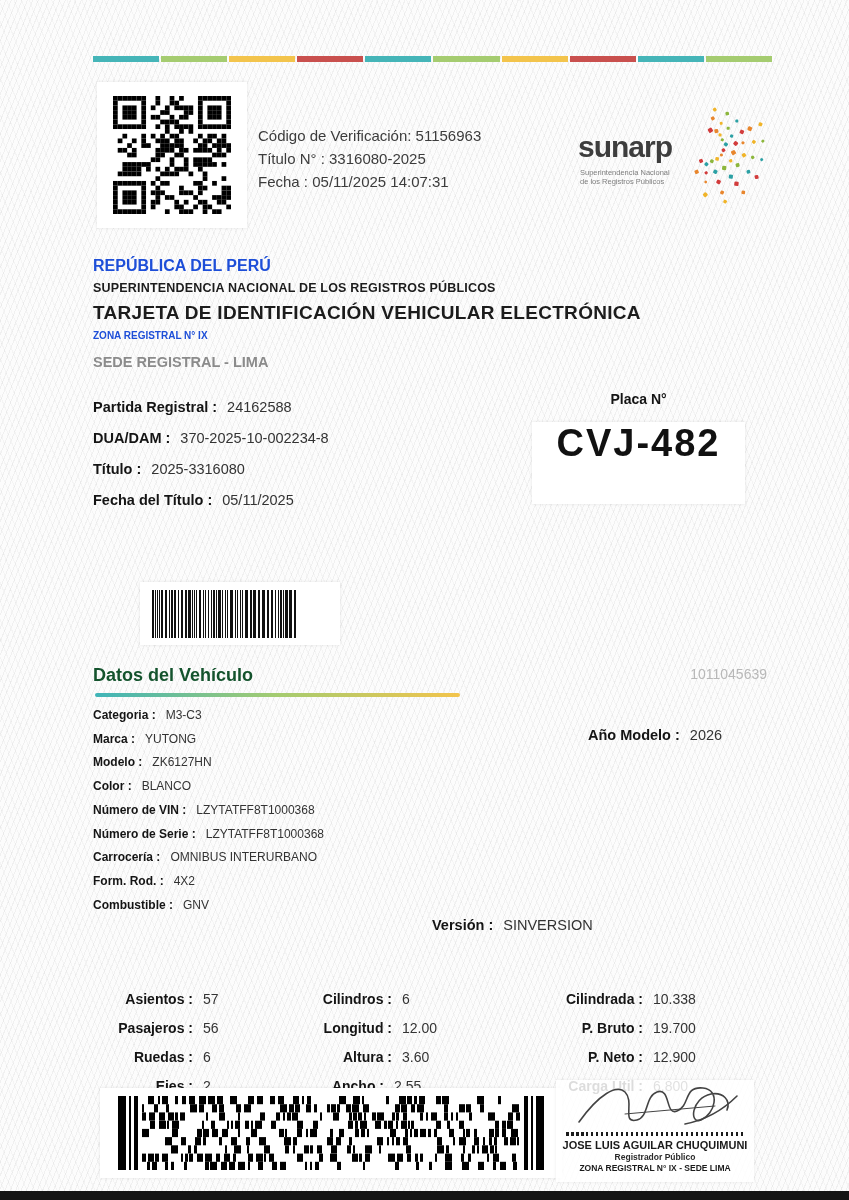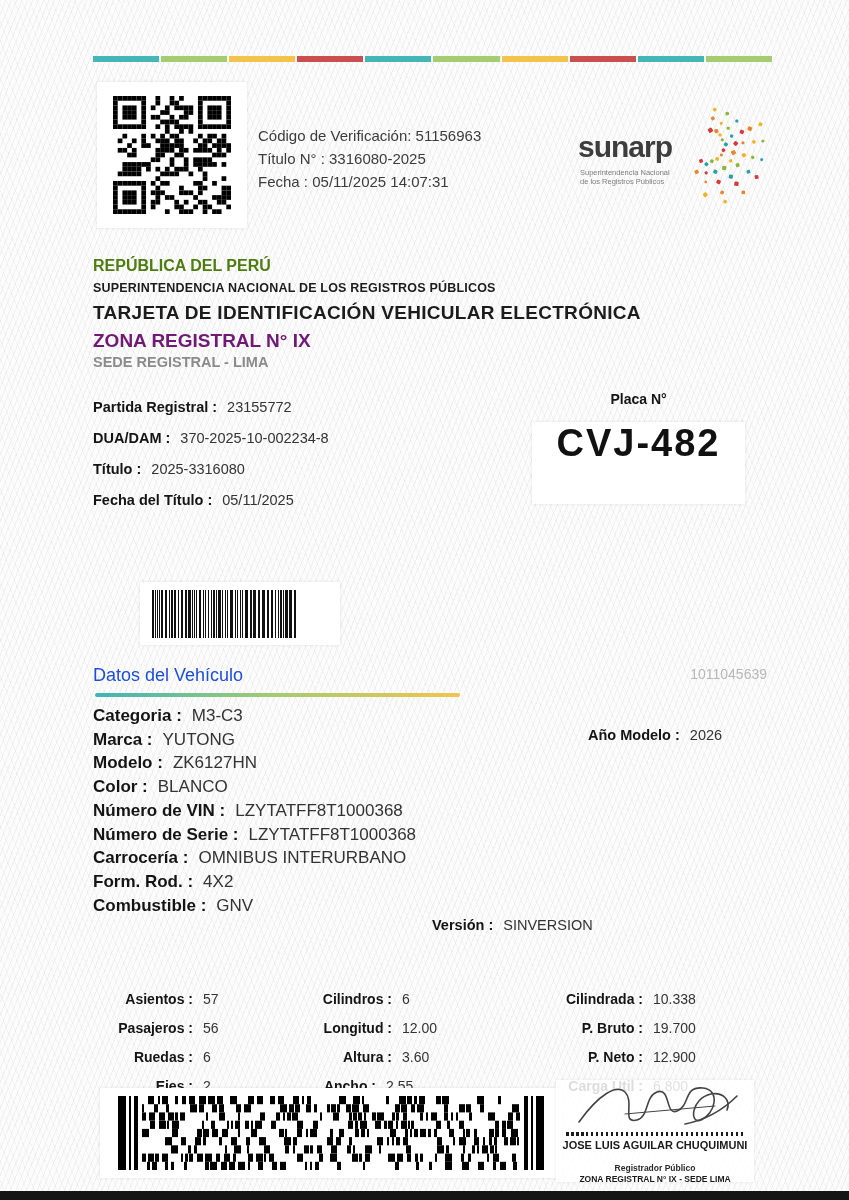--- a/index.html
+++ b/index.html
@@ -19,58 +19,58 @@
   #topbar div{flex:1;}
   
   #qrbox{left:97px;top:82px;width:150px;height:146px;display:flex;align-items:center;justify-content:center;}
   #verif{left:258px;top:124px;font-size:15px;line-height:23px;color:#3c3c3c;}
   
   #logo{left:575px;top:90px;width:200px;height:118px;}
   #logo .word{position:absolute;left:3px;top:40px;font-size:30px;font-weight:bold;letter-spacing:-1px;color:#3d3d3d;}
   #logo .sub{position:absolute;left:5px;top:78px;font-size:7.5px;line-height:9px;color:#7d7d7d;}
   #logo svg{position:absolute;left:118px;top:-12px;}
   
-  .h-country{left:93px;top:257px;font-size:16px;font-weight:bold;color:#4d7c0f;}
+  .h-country{left:93px;top:257px;font-size:16px;font-weight:bold;color:#1d4ed8;}
   .h-org{left:93px;top:281px;font-size:12.5px;font-weight:bold;color:#1c1c1c;letter-spacing:.2px;}
   .h-doc{left:93px;top:302px;font-size:19px;font-weight:bold;color:#1c1c1c;letter-spacing:.3px;}
-  .h-zone{left:93px;top:330px;font-size:19px;font-weight:bold;color:#701a75;}
+  .h-zone{left:93px;top:330px;font-size:10px;font-weight:bold;color:#1d4ed8;}
   .h-sede{left:93px;top:354px;font-size:14.5px;font-weight:bold;color:#8b8b8b;}
   
   #regfields{left:93px;top:392px;font-size:14.5px;line-height:31px;}
   #regfields .row{height:31px;}
   .lbl{font-weight:bold;color:#141414;margin-right:10px;}
   .val{color:#333;}
   
   #placa-label{left:532px;top:391px;width:213px;text-align:center;font-size:14px;font-weight:bold;color:#141414;}
   #placa-box{left:532px;top:422px;width:213px;height:82px;display:flex;align-items:flex-start;justify-content:center;}
   #placa-box span{font-size:38px;font-weight:bold;letter-spacing:2px;color:#111;}
   
   #bc1{left:140px;top:582px;width:200px;height:63px;display:flex;align-items:center;}
   #bc1 svg{margin-left:12px;}
   
-  #sec-title{left:93px;top:665px;font-size:18px;font-weight:normal;color:#1d4ed8;}
+  #sec-title{left:93px;top:665px;font-size:18px;font-weight:bold;color:#14532d;}
   #sec-underline{left:95px;top:693px;width:365px;height:4px;border-radius:2px;}
   #doc-number{left:567px;top:666px;width:200px;text-align:right;font-size:14px;color:#b8b8b8;}
   
-  #vfields{left:93px;top:704px;font-size:17px;line-height:23.7px;}
+  #vfields{left:93px;top:704px;font-size:12px;line-height:23.7px;}
   #anio-row{left:588px;top:727px;font-size:14.5px;}
   #version-row{left:432px;top:917px;font-size:14.5px;}
   
   .stat{font-size:14px;line-height:29px;position:absolute;display:flex;}
   .stat .lbl{text-align:right;margin-right:10px;}
   .sg1 .lbl{width:100px;}
   .sg2 .lbl{width:112px;}
   .sg3 .lbl{width:163px;}
   
   #bc2{left:100px;top:1088px;width:462px;height:90px;display:flex;align-items:center;justify-content:center;}
   
   #sig{left:556px;top:1080px;width:198px;height:102px;background:rgba(255,255,255,0.85);box-shadow:0 0 3px rgba(0,0,0,0.08);text-align:center;}
   #sig .dots{height:4px;width:178px;margin:0 auto;background:repeating-linear-gradient(90deg,#1b1b1b 0 2.5px,transparent 2.5px 5px);}
   #sig .name{font-size:11px;font-weight:bold;color:#1b1b1b;margin-top:3px;}
-  #sig .role{font-size:8.5px;font-weight:bold;color:#2a2a2a;margin-top:12px;}
+  #sig .role{font-size:8.5px;font-weight:bold;color:#2a2a2a;margin-top:1px;}
   #sig .zone{font-size:8.5px;font-weight:bold;color:#1b1b1b;margin-top:1px;}
   #bottom-bar{left:0;top:1191px;width:849px;height:9px;background:#151515;}
 </style>
 </head>
 <body>
 
 <div id="topbar" class="abs">
     <div style="background: rgb(69, 181, 184);"></div>
     <div style="background: rgb(165, 204, 112);"></div>
     <div style="background: rgb(243, 196, 76);"></div>
@@ -441,21 +441,21 @@
 </div>
 
 <div class="abs h-country">REPÚBLICA DEL PERÚ</div>
 <div class="abs h-org">SUPERINTENDENCIA NACIONAL DE LOS REGISTROS PÚBLICOS</div>
 <div class="abs h-doc">TARJETA DE IDENTIFICACIÓN VEHICULAR ELECTRÓNICA</div>
 <div class="abs h-zone">ZONA REGISTRAL N° IX</div>
 <div class="abs h-sede">SEDE REGISTRAL - LIMA</div>
 
 <div id="regfields" class="abs">
   <div class="row">
-    <span class="lbl">Partida Registral :</span><span class="val">23155772</span>
+    <span class="lbl">Partida Registral :</span><span class="val">24162588</span>
   </div>
   <div class="row">
     <span class="lbl">DUA/DAM :</span><span class="val">370-2025-10-002234-8</span>
   </div>
   <div class="row">
     <span class="lbl">Título :</span><span class="val">2025-3316080</span>
   </div>
   <div class="row">
     <span class="lbl">Fecha del Título :</span><span class="val">05/11/2025</span>
   </div>
@@ -572,21 +572,21 @@
     <span class="val">3.60</span>
   </div>
 <div class="stat sg3" style="left:480px;top:1043px;">
     <span class="lbl">P. Neto :</span>
     <span class="val">12.900</span>
   </div>
 <div class="stat sg1" style="left:93px;top:1072px;">
     <span class="lbl">Ejes :</span>
     <span class="val">2</span>
   </div>
-<div class="stat sg2" style="left:264px;top:1072px;">
+<div class="stat sg2" style="left:272px;top:1072px;">
     <span class="lbl">Ancho :</span>
     <span class="val">2.55</span>
   </div>
 <div class="stat sg3" style="left:480px;top:1072px;">
     <span class="lbl">Carga Util :</span>
     <span class="val">6.800</span>
   </div>
 
 <div id="bc2" class="abs whitebox">
   <svg id="bc2-svg" width="426" height="74">

